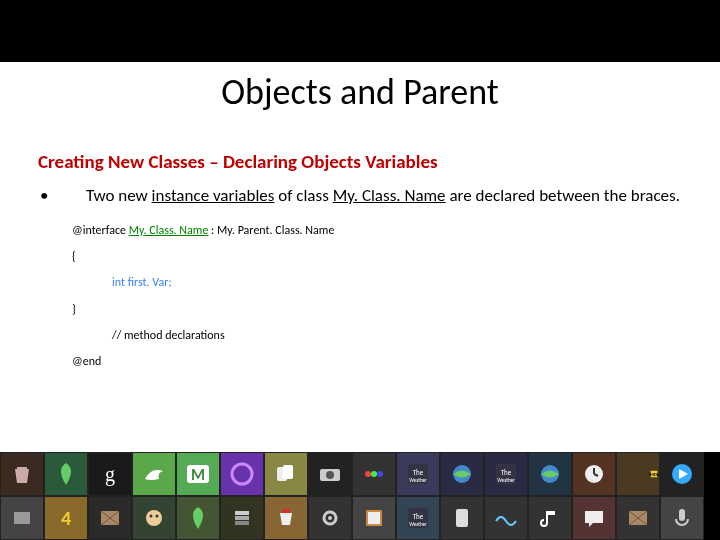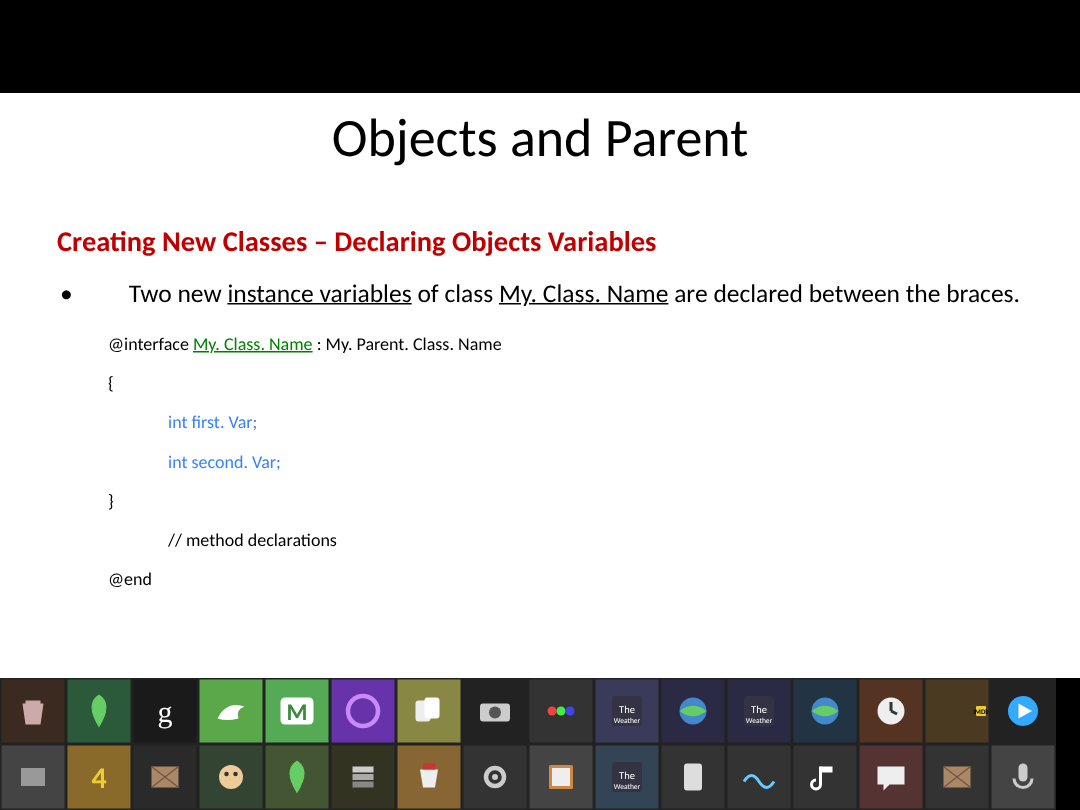--- a/index.html
+++ b/index.html
@@ -111,21 +111,20 @@
         <span>Two new </span><span class="u">instance variables</span><span> of class </span><span class="u">My. Class. Name</span><span> are declared between the braces.</span>
       </div>
     </div>
 
     <div class="code">
       <div class="ln">
         <span>@interface </span><span class="green">My. Class. Name</span><span> : My. Parent. Class. Name</span>
       </div>
       <div class="ln">{</div>
       <div class="ln i1 imp">int   first. Var;</div>
-      <div class="ln i1 imp">int   second. Var;</div>
       <div class="ln">}</div>
       <div class="ln i1">// method declarations</div>
       <div class="ln">@end</div>
     </div>
   </div>
 
   <div class="bottom-bar" id="dock">
       <div class="tile" style="background: rgb(58, 42, 31);">
         <svg viewBox="0 0 30 30">
           <path d="M8 10h14l-2 14H10z M10 8h10v2H10z" fill="#caa"></path>

